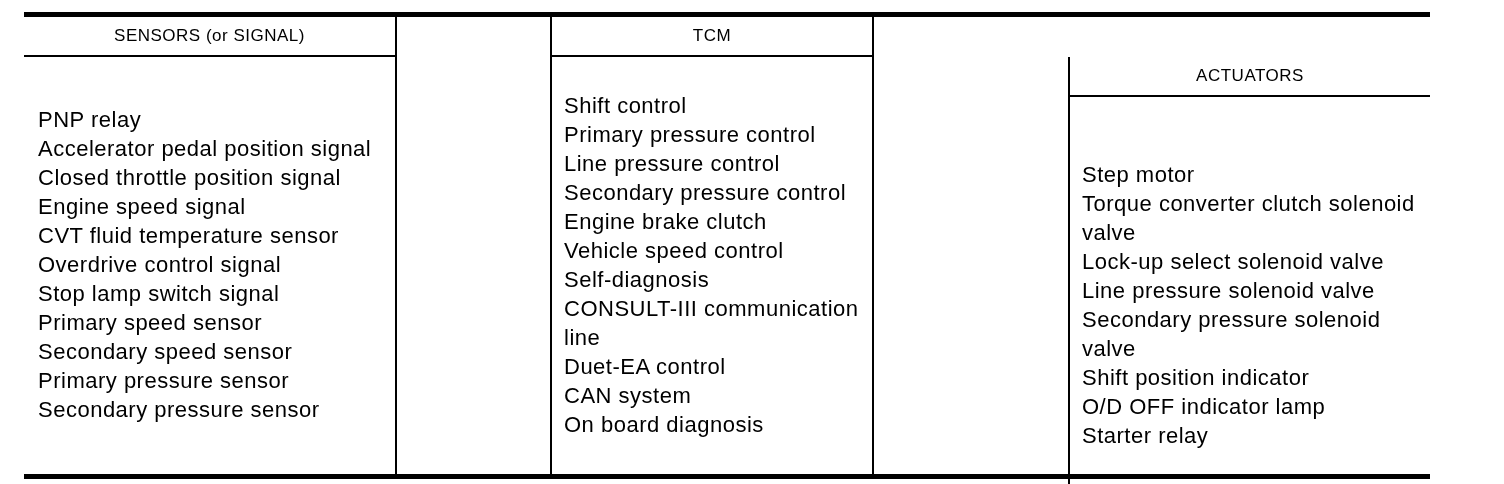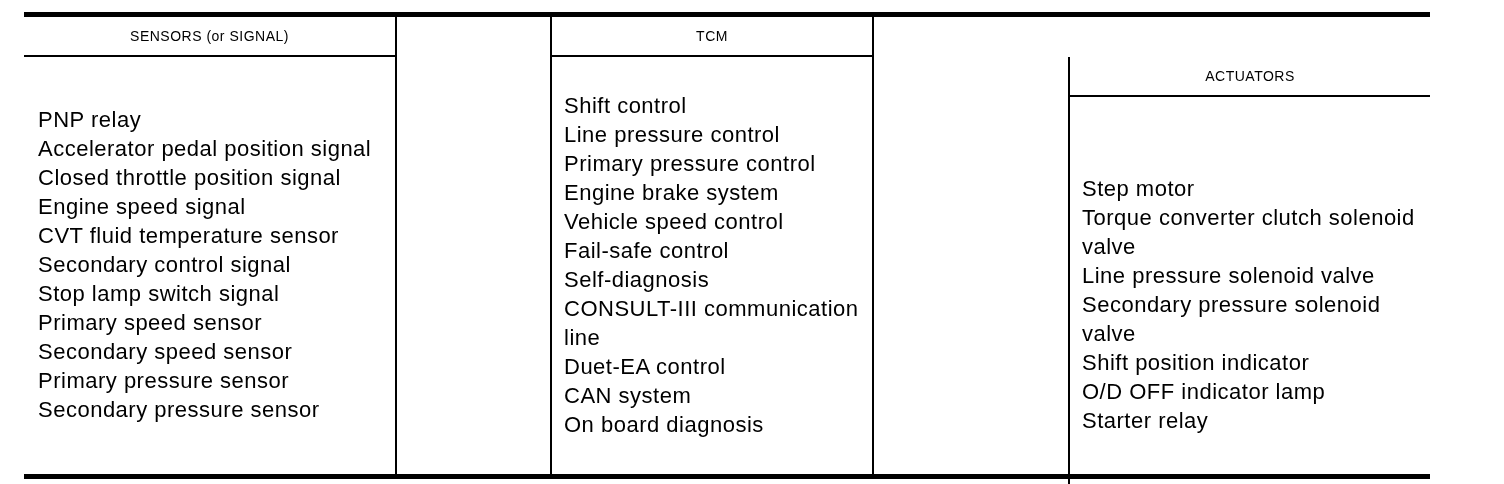--- a/index.html
+++ b/index.html
@@ -56,21 +56,21 @@
     border-left: 2px solid #000000;
     margin-top: 40px;
   }
   .cell-header {
     box-sizing: border-box;
     height: 40px;
     border-bottom: 2px solid #000000;
     display: flex;
     align-items: center;
     justify-content: center;
-    font-size: 14px;
+    font-size: 17px;
     letter-spacing: 0.5px;
     white-space: nowrap;
   }
   .cell-body {
     flex: 1;
     display: flex;
     flex-direction: column;
     justify-content: center;
     padding-left: 14px;
     padding-right: 4px;
@@ -95,53 +95,54 @@
   <div class="rule rule-top"></div>
 
   <div class="cell cell-sensors">
     <div class="cell-header">SENSORS (or SIGNAL)</div>
     <div class="cell-body">
         <div class="list-item">PNP relay</div>
         <div class="list-item">Accelerator pedal position signal</div>
         <div class="list-item">Closed throttle position signal</div>
         <div class="list-item">Engine speed signal</div>
         <div class="list-item">CVT fluid temperature sensor</div>
-        <div class="list-item">Secondary control signal</div>
+        <div class="list-item">Overdrive control signal</div>
         <div class="list-item">Stop lamp switch signal</div>
         <div class="list-item">Primary speed sensor</div>
         <div class="list-item">Secondary speed sensor</div>
         <div class="list-item">Primary pressure sensor</div>
         <div class="list-item">Secondary pressure sensor</div>
       </div>
   </div>
 
   <div class="cell cell-tcm">
     <div class="cell-header">TCM</div>
     <div class="cell-body">
         <div class="list-item">Shift control</div>
+        <div class="list-item">Primary pressure control</div>
         <div class="list-item">Line pressure control</div>
-        <div class="list-item">Primary pressure control</div>
-        <div class="list-item">Engine brake system</div>
+        <div class="list-item">Secondary pressure control</div>
+        <div class="list-item">Engine brake clutch</div>
         <div class="list-item">Vehicle speed control</div>
-        <div class="list-item">Fail-safe control</div>
         <div class="list-item">Self-diagnosis</div>
         <div class="list-item">CONSULT-III communication
 line</div>
         <div class="list-item">Duet-EA control</div>
         <div class="list-item">CAN system</div>
         <div class="list-item">On board diagnosis</div>
       </div>
   </div>
 
   <div class="cell cell-actuators">
     <div class="cell-header">ACTUATORS</div>
     <div class="cell-body">
         <div class="list-item">Step motor</div>
         <div class="list-item">Torque converter clutch solenoid
 valve</div>
+        <div class="list-item">Lock-up select solenoid valve</div>
         <div class="list-item">Line pressure solenoid valve</div>
         <div class="list-item">Secondary pressure solenoid
 valve</div>
         <div class="list-item">Shift position indicator</div>
         <div class="list-item">O/D OFF indicator lamp</div>
         <div class="list-item">Starter relay</div>
       </div>
   </div>
 
   <div class="rule rule-bottom"></div>

